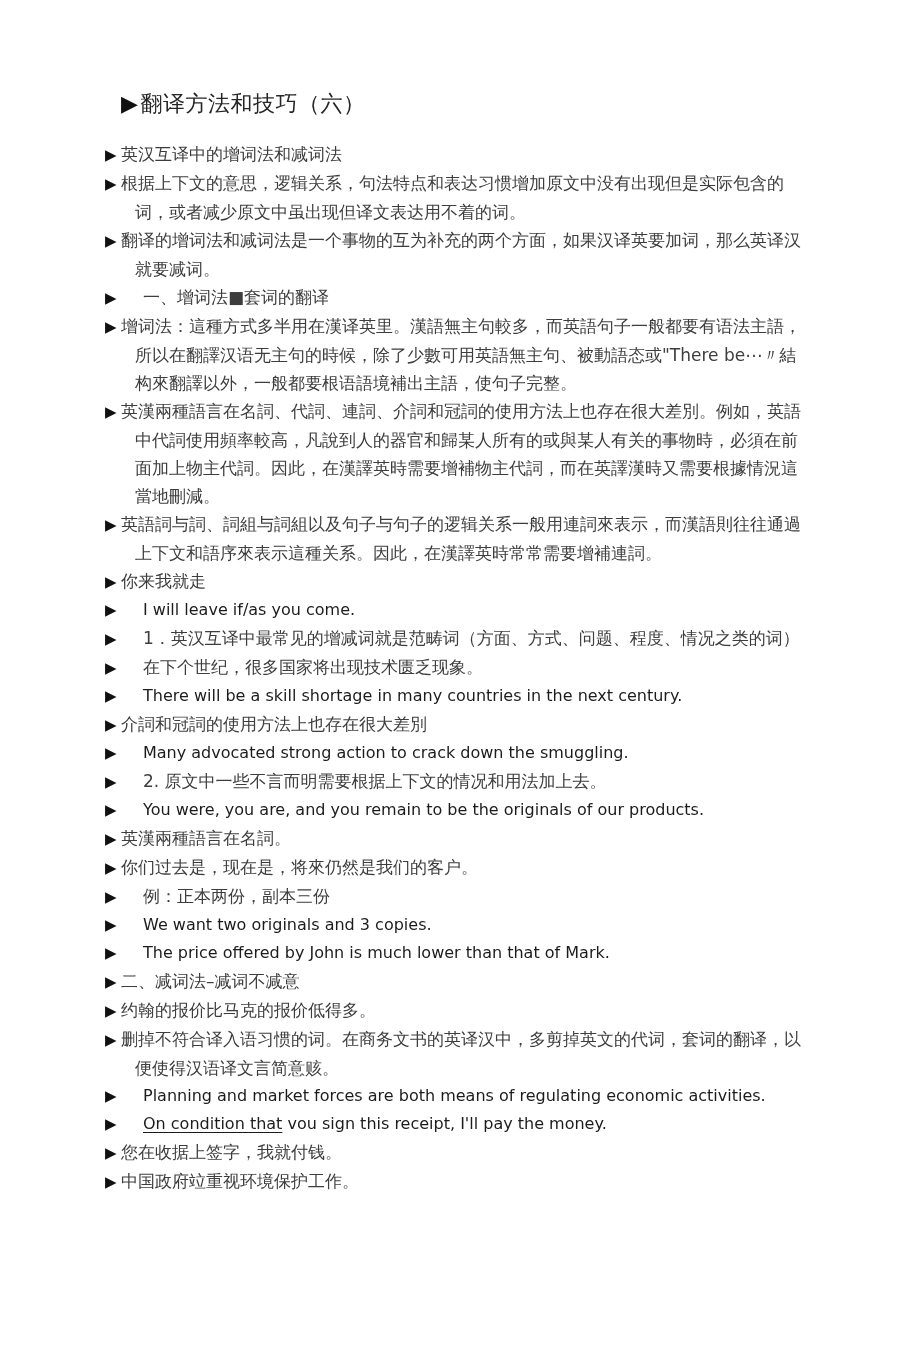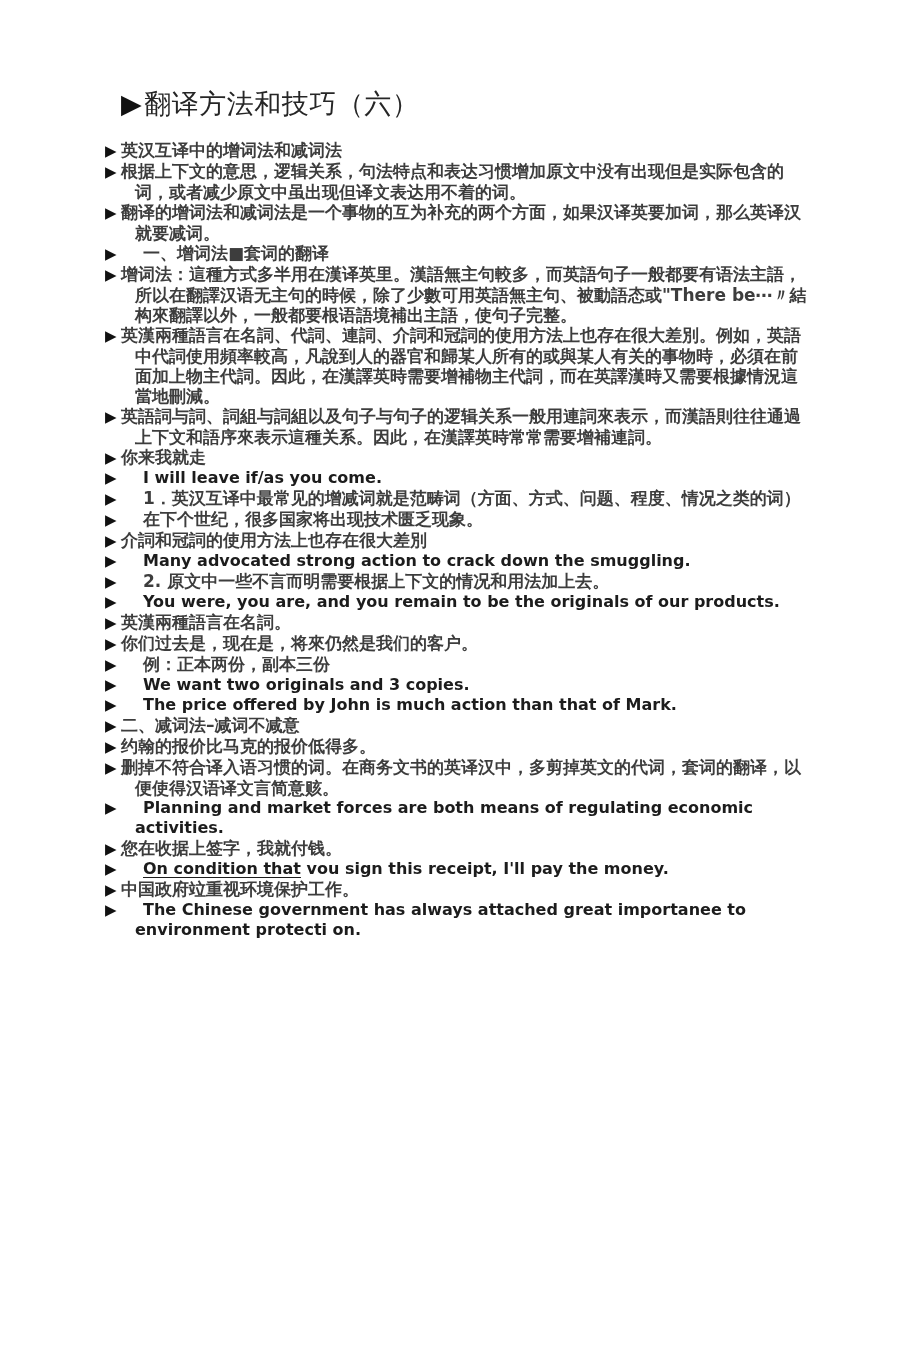--- a/index.html
+++ b/index.html
@@ -8,37 +8,36 @@
     width:920px;
     height:1361px;
     background:#ffffff;
     box-sizing:border-box;
     padding:84px 112px 0 121px;
     font-family:"DejaVu Sans","Liberation Sans",sans-serif;
     color:#3d3d3d;
     overflow:hidden;
   }
   .title{
-    font-size:27px;
+    font-size:22px;
     font-weight:400;
     color:#262626;
     margin:0 0 16px 0;
     line-height:40px;
     letter-spacing:0.5px;
     white-space:nowrap;
   }
   .title .marker{color:#111;margin-right:2px;}
   .items{margin-top:0;}
   .item{
     padding-left:14px;
     text-indent:-30px;
     font-size:17px;
-    line-height:20px;
+    line-height:28px;
     color:#3d3d3d;
-    font-weight:bold;
   }
   .item .marker{
     display:inline-block;
     width:16px;
     text-indent:0;
     color:#111;
     font-size:15px;
     vertical-align:baseline;
   }
   .item.tab .marker{width:38px;}
@@ -56,31 +55,31 @@
     <div class="item cn"><span class="marker">▶</span><span class="txt">根据上下文的意思，逻辑关系，句法特点和表达习惯增加原文中没有出现但是实际包含的词，或者减少原文中虽出现但译文表达用不着的词。</span></div>
     <div class="item cn"><span class="marker">▶</span><span class="txt">翻译的增词法和减词法是一个事物的互为补充的两个方面，如果汉译英要加词，那么英译汉就要减词。</span></div>
     <div class="item cn tab"><span class="marker">▶</span><span class="txt">一、增词法■套词的翻译</span></div>
     <div class="item cn"><span class="marker">▶</span><span class="txt">增词法：這種方式多半用在漢译英里。漢語無主句較多，而英語句子一般都要有语法主語，所以在翻譯汉语无主句的時候，除了少數可用英語無主句、被動語态或"There be⋯〃結构來翻譯以外，一般都要根语語境補出主語，使句子完整。</span></div>
     <div class="item cn"><span class="marker">▶</span><span class="txt">英漢兩種語言在名詞、代詞、連詞、介詞和冠詞的使用方法上也存在很大差別。例如，英語中代詞使用頻率較高，凡說到人的器官和歸某人所有的或與某人有关的事物時，必須在前面加上物主代詞。因此，在漢譯英時需要增補物主代詞，而在英譯漢時又需要根據情況這當地刪減。</span></div>
     <div class="item cn"><span class="marker">▶</span><span class="txt">英語詞与詞、詞組与詞組以及句子与句子的逻辑关系一般用連詞來表示，而漢語則往往通過上下文和語序來表示這種关系。因此，在漢譯英時常常需要增補連詞。</span></div>
     <div class="item cn"><span class="marker">▶</span><span class="txt">你来我就走</span></div>
     <div class="item en tab"><span class="marker">▶</span><span class="txt">I will leave if/as you come.</span></div>
     <div class="item cn tab"><span class="marker">▶</span><span class="txt">1．英汉互译中最常见的增减词就是范畴词（方面、方式、问题、程度、情况之类的词）</span></div>
     <div class="item cn tab"><span class="marker">▶</span><span class="txt">在下个世纪，很多国家将出现技术匮乏现象。</span></div>
+    <div class="item en tab"><span class="marker">▶</span><span class="txt">There will be a skill shortage in many countries in the next century.</span></div>
     <div class="item cn"><span class="marker">▶</span><span class="txt">介詞和冠詞的使用方法上也存在很大差別</span></div>
     <div class="item en tab"><span class="marker">▶</span><span class="txt">Many advocated strong action to crack down the smuggling.</span></div>
     <div class="item cn tab"><span class="marker">▶</span><span class="txt">2. 原文中一些不言而明需要根据上下文的情况和用法加上去。</span></div>
     <div class="item en tab"><span class="marker">▶</span><span class="txt">You were, you are, and you remain to be the originals of our products.</span></div>
     <div class="item cn"><span class="marker">▶</span><span class="txt">英漢兩種語言在名詞。</span></div>
     <div class="item cn"><span class="marker">▶</span><span class="txt">你们过去是，现在是，将來仍然是我们的客户。</span></div>
     <div class="item cn tab"><span class="marker">▶</span><span class="txt">例：正本两份，副本三份</span></div>
     <div class="item en tab"><span class="marker">▶</span><span class="txt">We want two originals and 3 copies.</span></div>
-    <div class="item en tab"><span class="marker">▶</span><span class="txt">The price offered by John is much action than that of Mark.</span></div>
+    <div class="item en tab"><span class="marker">▶</span><span class="txt">The price offered by John is much lower than that of Mark.</span></div>
     <div class="item cn"><span class="marker">▶</span><span class="txt">二、减词法–减词不减意</span></div>
     <div class="item cn"><span class="marker">▶</span><span class="txt">约翰的报价比马克的报价低得多。</span></div>
     <div class="item cn"><span class="marker">▶</span><span class="txt">删掉不符合译入语习惯的词。在商务文书的英译汉中，多剪掉英文的代词，套词的翻译，以便使得汉语译文言简意赅。</span></div>
     <div class="item en tab"><span class="marker">▶</span><span class="txt">Planning and market forces are both means of regulating economic activities.</span></div>
+    <div class="item en tab"><span class="marker">▶</span><span class="txt underline">On condition that</span><span class="txt"> vou sign this receipt, I'll pay the money.</span></div>
     <div class="item cn"><span class="marker">▶</span><span class="txt">您在收据上签字，我就付钱。</span></div>
-    <div class="item en tab"><span class="marker">▶</span><span class="txt underline">On condition that</span><span class="txt"> vou sign this receipt, I'll pay the money.</span></div>
     <div class="item cn"><span class="marker">▶</span><span class="txt">中国政府竝重视环境保护工作。</span></div>
-    <div class="item en tab"><span class="marker">▶</span><span class="txt">The Chinese government has always attached great importanee to environment protecti on.</span></div>
   </div>
 </div>
 
 </body></html>

